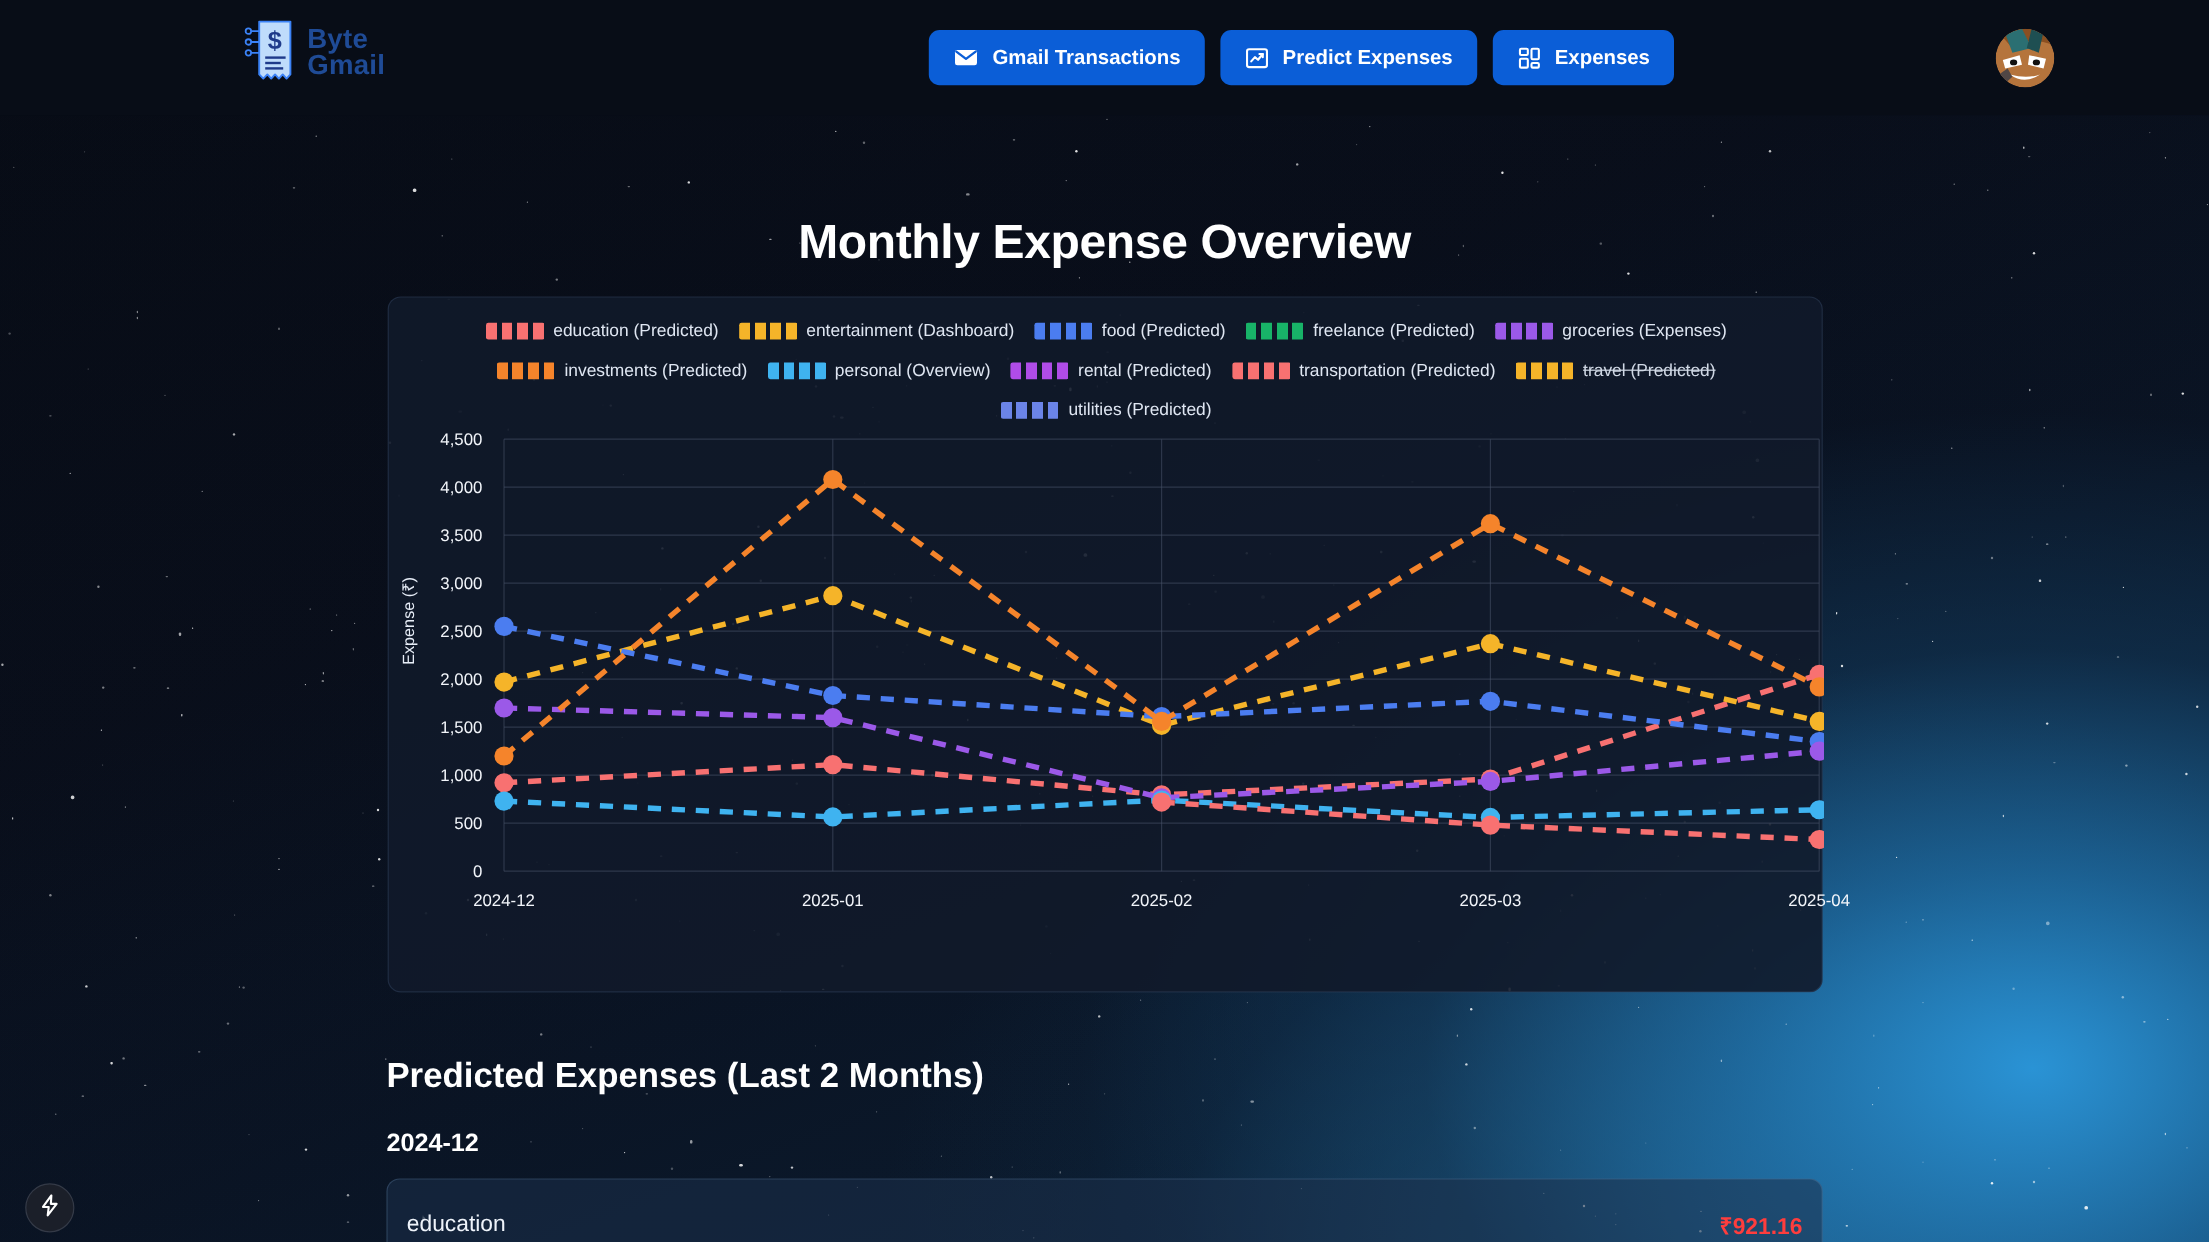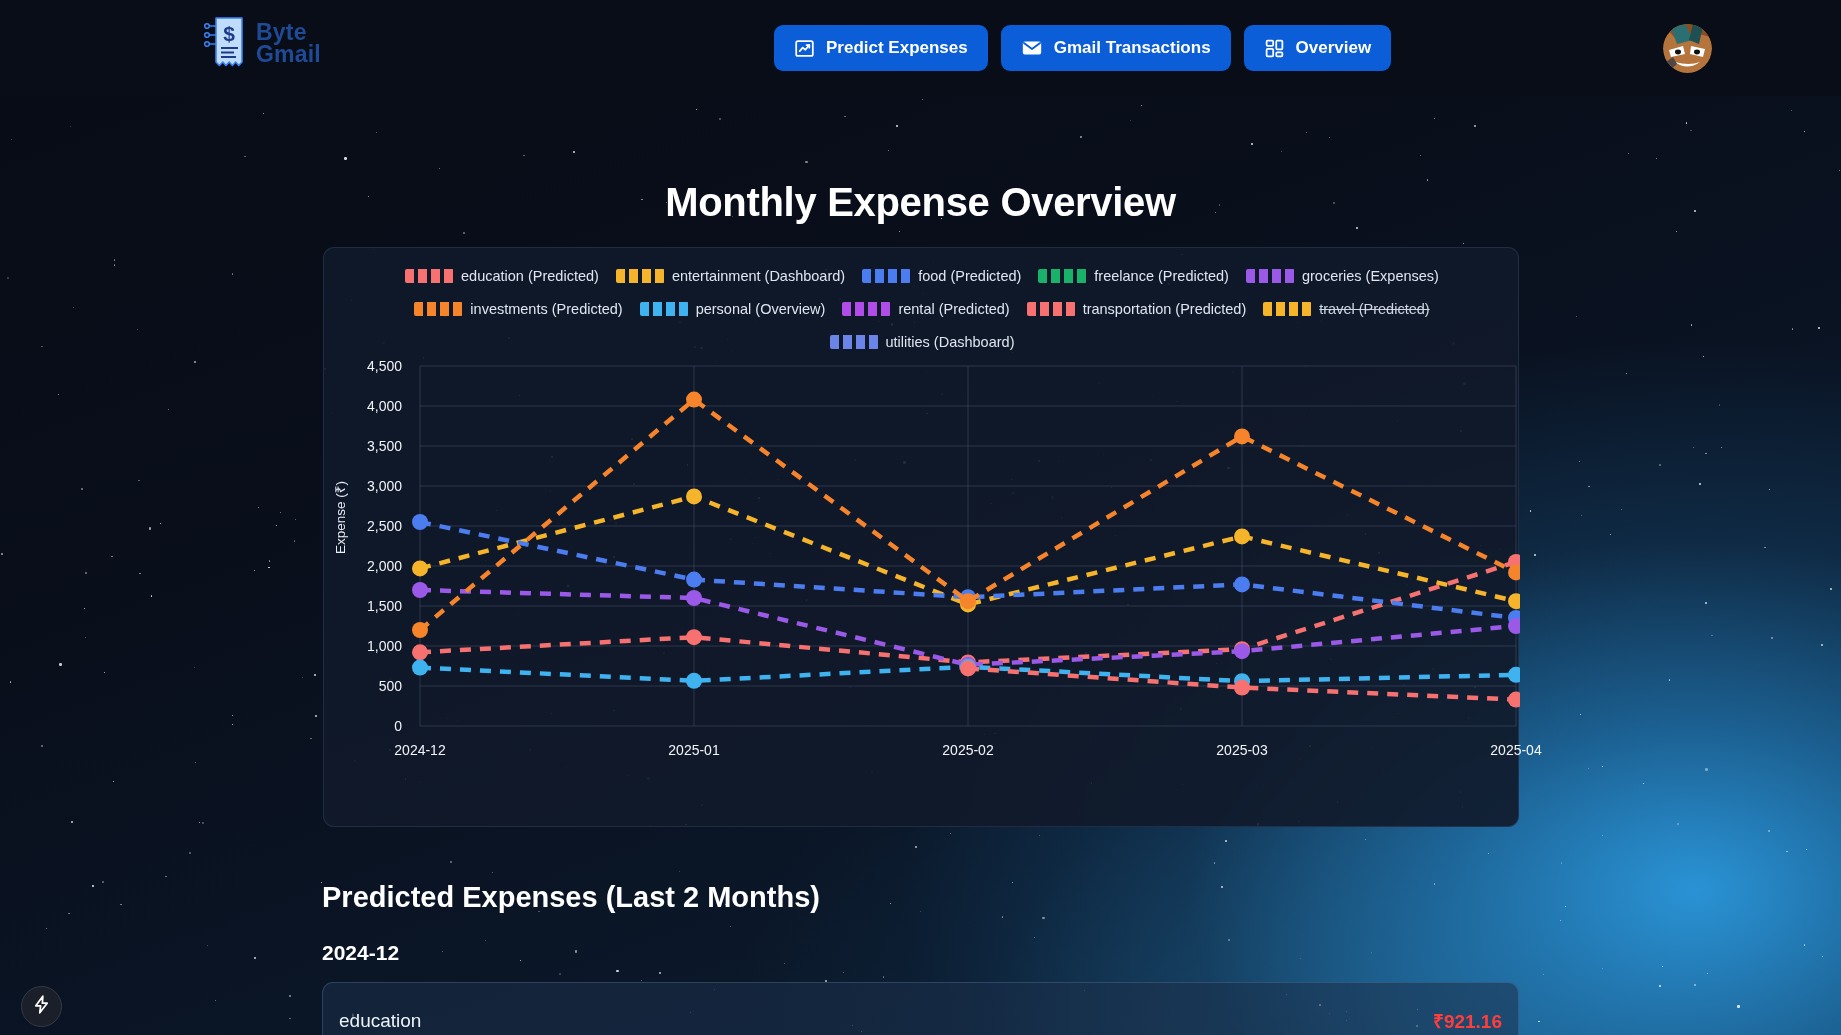--- a/index.html
+++ b/index.html
@@ -600,49 +600,49 @@
     <div class="brand-text">
       <span>Byte</span>
       <span>Gmail</span>
     </div>
   </div>
 
   <div id="navgroup">
 
     <button class="navbtn primary">
       <span>
+        <svg width="22" height="22" viewBox="0 0 24 24">
+          <rect x="2" y="5" width="20" height="14" rx="2.2" fill="#ffffff"></rect>
+          <path d="M3.2 6.6 L12 13.2 L20.8 6.6" fill="none" stroke="#0b5ed7" stroke-width="2.1" stroke-linecap="round" stroke-linejoin="round"></path>
+        </svg>
+      </span>
+      <span>Gmail Transactions</span>
+    </button>
+
+    <button class="navbtn primary">
+      <span>
         <svg width="21" height="21" viewBox="0 0 24 24" fill="none" stroke="#ffffff" stroke-width="2" stroke-linecap="round" stroke-linejoin="round">
           <rect x="2.5" y="3.5" width="19" height="17" rx="2"></rect>
           <polyline points="6.5,15 10,11 13,13.5 17.5,8"></polyline>
           <polyline points="14.3,8 17.5,8 17.5,11"></polyline>
         </svg>
       </span>
       <span>Predict Expenses</span>
-    </button>
-
-    <button class="navbtn primary">
-      <span>
-        <svg width="22" height="22" viewBox="0 0 24 24">
-          <rect x="2" y="5" width="20" height="14" rx="2.2" fill="#ffffff"></rect>
-          <path d="M3.2 6.6 L12 13.2 L20.8 6.6" fill="none" stroke="#0b5ed7" stroke-width="2.1" stroke-linecap="round" stroke-linejoin="round"></path>
-        </svg>
-      </span>
-      <span>Gmail Transactions</span>
     </button>
 
     <button class="navbtn primary">
       <span>
         <svg width="21" height="21" viewBox="0 0 24 24" fill="none" stroke="#ffffff" stroke-width="2">
           <rect x="3" y="3" width="7.5" height="6" rx="1.2"></rect>
           <rect x="3" y="12.5" width="7.5" height="8.5" rx="1.2"></rect>
           <rect x="14" y="3" width="7" height="10" rx="1.2"></rect>
           <rect x="14" y="16.5" width="7" height="4.5" rx="1.2"></rect>
         </svg>
       </span>
-      <span>Overview</span>
+      <span>Expenses</span>
     </button>
 
   </div>
 
   <div id="avatar">
     <svg width="49" height="49" viewBox="0 0 49 49">
       <defs>
         <clipPath id="avclip">
             <circle cx="24.5" cy="24.5" r="24.5"></circle>
           </clipPath>
@@ -703,21 +703,21 @@
       <div class="legend-item">
         <span class="legend-swatch" style="background:repeating-linear-gradient(90deg,#f87171 0 9px, transparent 9px 13px);"></span>
         <span class="legend-label">transportation (Predicted)</span>
       </div>
       <div class="legend-item hidden">
         <span class="legend-swatch" style="background:repeating-linear-gradient(90deg,#f5b429 0 9px, transparent 9px 13px);"></span>
         <span class="legend-label">travel (Predicted)</span>
       </div>
       <div class="legend-item">
         <span class="legend-swatch" style="background:repeating-linear-gradient(90deg,#6b84e8 0 9px, transparent 9px 13px);"></span>
-        <span class="legend-label">utilities (Dashboard)</span>
+        <span class="legend-label">utilities (Predicted)</span>
       </div>
     </div>
 
   <div id="plot">
     <div id="ylabel">Expense (₹)</div>
     <svg id="plot-svg" width="1196" height="472">
         <line x1="96" y1="370.0" x2="1192" y2="370.0" stroke="#465167" stroke-width="1" opacity="0.55"></line>
         <line x1="96" y1="330.0" x2="1192" y2="330.0" stroke="#465167" stroke-width="1" opacity="0.55"></line>
         <line x1="96" y1="290.0" x2="1192" y2="290.0" stroke="#465167" stroke-width="1" opacity="0.55"></line>
         <line x1="96" y1="250.0" x2="1192" y2="250.0" stroke="#465167" stroke-width="1" opacity="0.55"></line>

